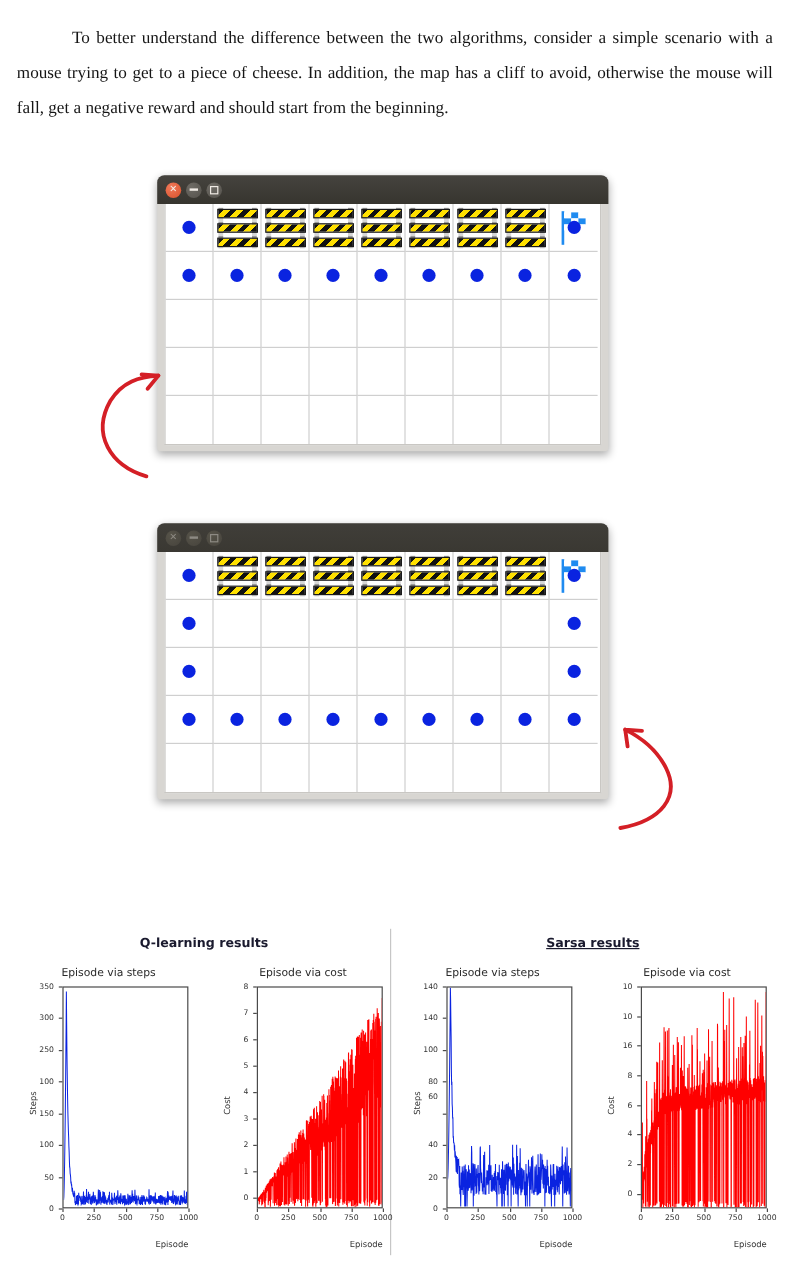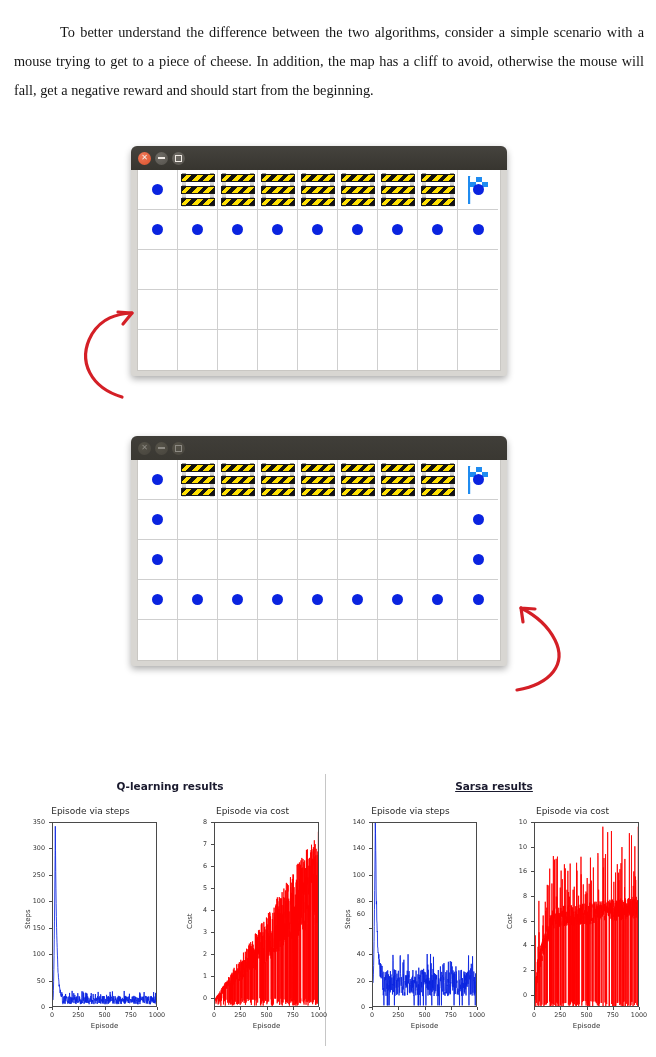--- a/index.html
+++ b/index.html
@@ -97,21 +97,21 @@
   .axisbox{position:absolute;box-sizing:border-box;border:1px solid #4a4a4a;
     background:#fff;overflow:hidden;}
   .ytick,.xtick{position:absolute;font-family:"DejaVu Sans",sans-serif;
     font-size:6.4px;color:#333;white-space:nowrap;}
   .ytick{text-align:right;}
   .xtick{text-align:center;}
   .tickmark{position:absolute;background:#4a4a4a;}
   .ylabel{position:absolute;font-family:"DejaVu Sans",sans-serif;font-size:7px;
     color:#333;transform:rotate(-90deg);transform-origin:left top;white-space:nowrap;}
   .xlabel{position:absolute;font-family:"DejaVu Sans",sans-serif;font-size:7px;
-    color:#333;text-align:center;white-space:nowrap;}
+    color:#333;text-align:right;white-space:nowrap;margin-top:11px;}
 </style>
 </head>
 <body>
 
 <div class="page">
 
   <p class="para">To better understand the difference between the two algorithms, consider a simple scenario with a mouse trying to get to a piece of cheese. In addition, the map has a cliff to avoid, otherwise the mouse will fall, get a negative reward and should start from the beginning.</p>
 
   <div class="win win-q">
     <div class="titlebar">

